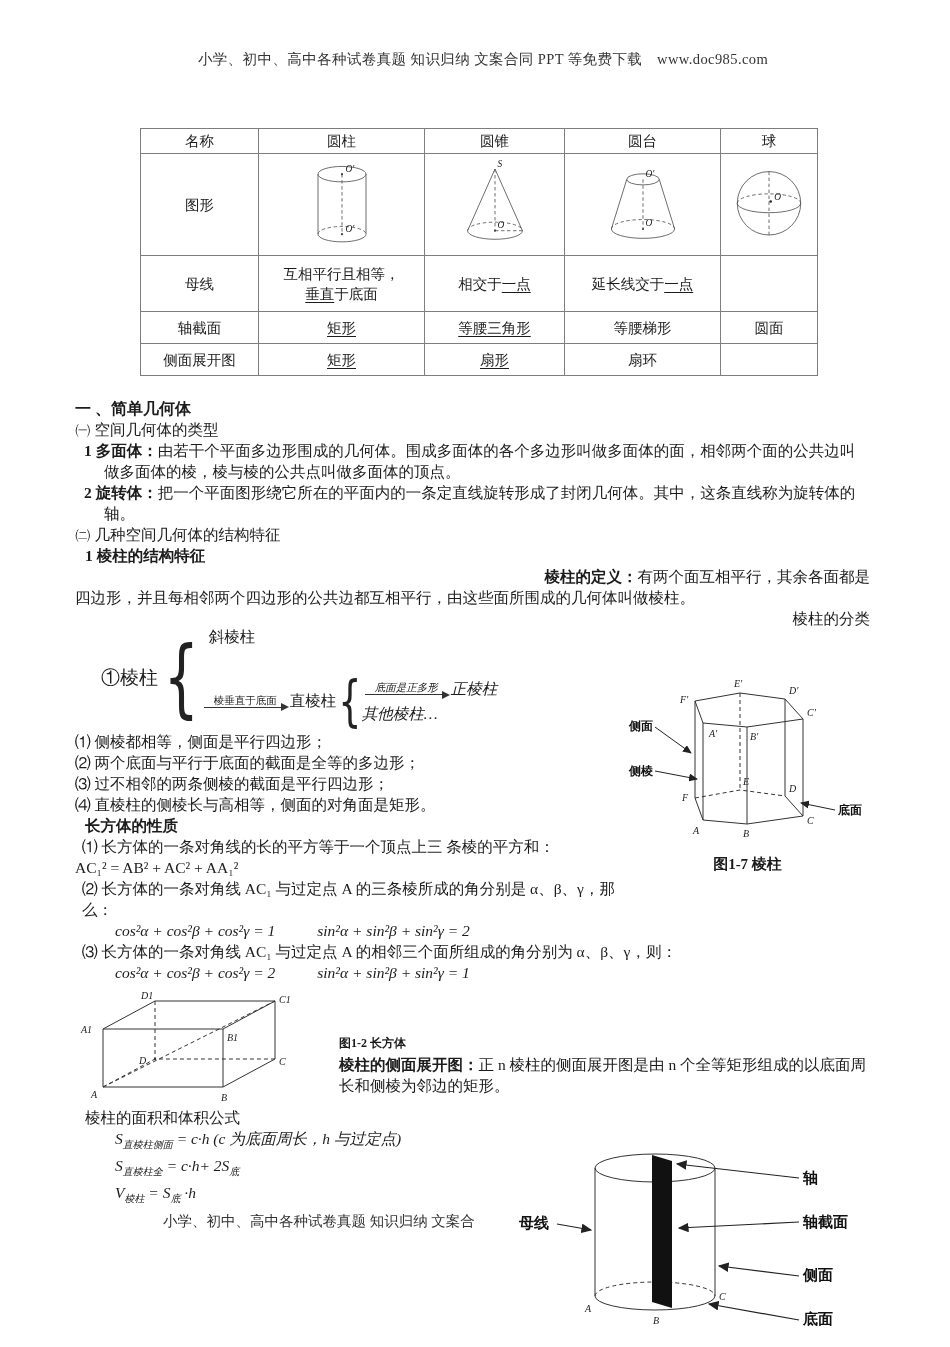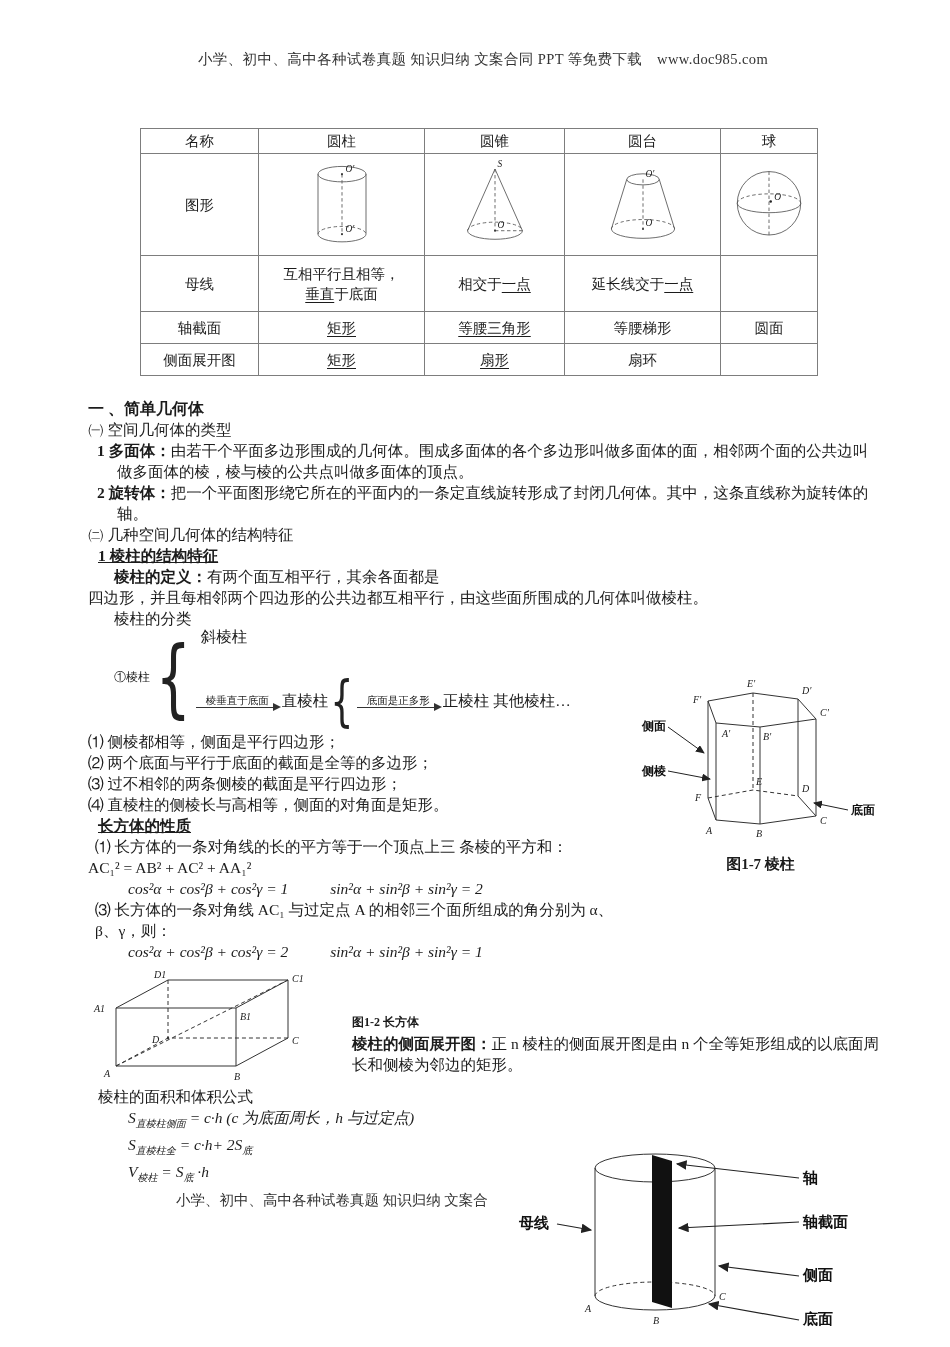--- a/index.html
+++ b/index.html
@@ -33,43 +33,43 @@
   .geo-table svg { display:inline-block; vertical-align:middle; }
 
   
   .vt  { font:italic 11px "Liberation Serif",serif; fill:#222; }
   .vt2 { font:italic 10px "Liberation Serif",serif; fill:#222; }
   .cnl  { font:bold 12px "Liberation Serif",serif; fill:#111; }
   .cnl2 { font:bold 15px "Liberation Serif",serif; fill:#111; }
 
   
   .content {
-    position:absolute; left:88px; top:398px; width:795px;
+    position:absolute; left:75px; top:398px; width:795px;
     font-size:15.5px; line-height:21px;
   }
   .content p { margin:0; }
-  .b  { font-weight:bold;text-decoration:underline; }
+  .b  { font-weight:bold; }
   .t1 { font-size:16px; font-weight:bold; }
   .i1 { padding-left:10px; }
-  .i2 { padding-left:26px; }
+  .i2 { padding-left:26px;text-align:right; }
   .i05{ padding-left:7px; }
   .hang { padding-left:29px; text-indent:-20px; }
   .findent { padding-left:40px;font-style:italic; }
   .fgap { display:inline-block; width:42px; }
   .mt6 { margin-top:6px; }
   .fsub { font-size:10px; }
 
   
   .flowchart { display:flex; align-items:center; height:92px; margin:2px 0 8px 26px; }
-  .fc-root { font-size:12px;text-align:right; }
+  .fc-root { font-size:19px;text-align:right; }
   .brace { display:inline-block; transform:scaleX(.65); color:#222; font-family:"DejaVu Sans",sans-serif; font-weight:normal; }
   .b1 { font-size:86px; line-height:86px; margin:0 -8px 0 -4px; }
   .b2 { font-size:56px; line-height:56px; margin:0 -6px 0 -4px; }
   .fc-col  { display:flex; flex-direction:column; gap:26px; }
-  .fc-col2 { display:flex; flex-direction:row; gap:4px; }
+  .fc-col2 { display:flex; flex-direction:column; gap:4px;font-style:italic; }
   .fc-row  { display:flex; align-items:center; }
   .fc-item { font-size:15.5px; }
   .fc-oblique { margin-left:8px; }
   .fc-arrow { display:flex; flex-direction:column; justify-content:flex-end; margin:0 3px; }
   .fc-alabel { font-size:10.5px; line-height:13px; padding:0 10px; text-align:center; white-space:nowrap; }
   .fc-shaft { position:relative; height:1px; background:#333; }
   .fc-shaft::after {
     content:""; position:absolute; right:-2px; top:-3.5px; width:0; height:0;
     border-left:8px solid #333; border-top:4px solid transparent; border-bottom:4px solid transparent;
   }
@@ -278,20 +278,21 @@
     </div>
 
     <p>⑴ 侧棱都相等，侧面是平行四边形；</p>
     <p>⑵ 两个底面与平行于底面的截面是全等的多边形；</p>
     <p>⑶ 过不相邻的两条侧棱的截面是平行四边形；</p>
     <p>⑷ 直棱柱的侧棱长与高相等，侧面的对角面是矩形。</p>
 
     <p class="b i1 mt6">长方体的性质</p>
     <p class="i05">⑴ 长方体的一条对角线的长的平方等于一个顶点上三 条棱的平方和：</p>
     <p>AC₁² = AB² + AC² + AA₁²</p>
+    <p class="i05">⑵ 长方体的一条对角线 AC₁ 与过定点 A 的三条棱所成的角分别是 α、β、γ，那么：</p>
     <p class="findent"><span>cos²α + cos²β + cos²γ = 1</span><span class="fgap"></span><span>sin²α + sin²β + sin²γ = 2</span></p>
     <p class="i05">⑶ 长方体的一条对角线 AC₁ 与过定点 A 的相邻三个面所组成的角分别为 α、β、γ，则：</p>
     <p class="findent"><span>cos²α + cos²β + cos²γ = 2</span><span class="fgap"></span><span>sin²α + sin²β + sin²γ = 1</span></p>
 
     <div class="fig2-row">
       <svg viewBox="0 0 250 118" width="250" height="118">
         <defs></defs>
         <g fill="none" stroke="#333" stroke-width="1">
           <path d="M28,40 L148,40 L148,98 L28,98 Z"></path>
           <path d="M28,40 L80,12 L200,12 L148,40"></path>

